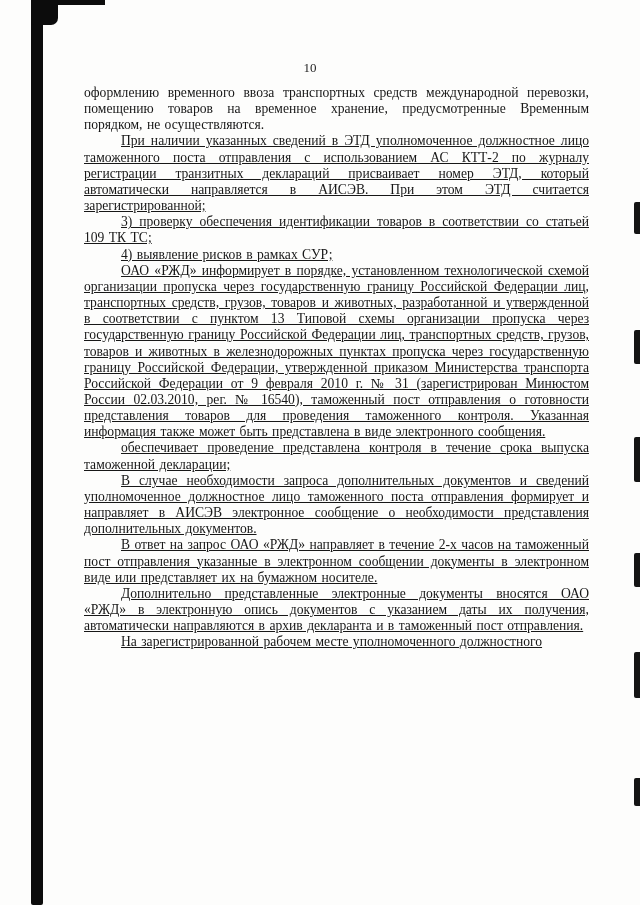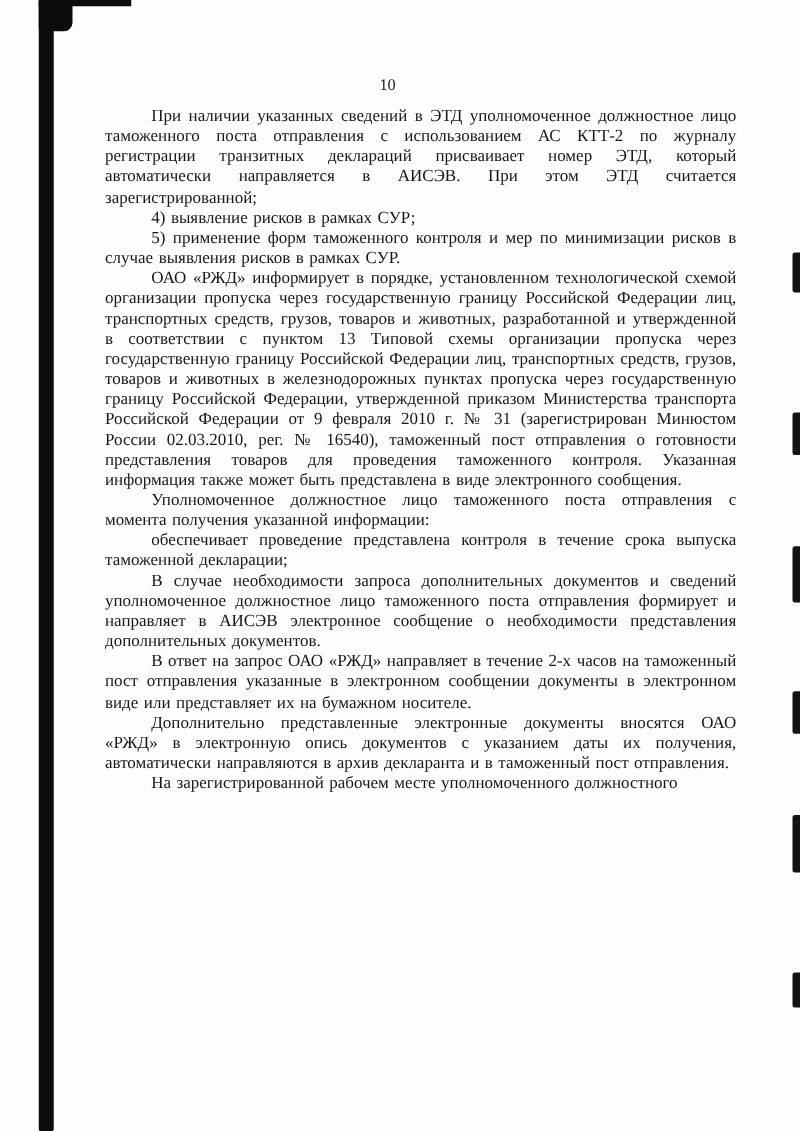--- a/index.html
+++ b/index.html
@@ -43,45 +43,45 @@
     left: 84px;
     top: 85px;
     width: 505px;
     font-size: 13.6px;
     line-height: 16.15px;
     color: #171717;
     text-align: justify;
     word-spacing: 1px;
   }
   .content p { margin: 0; }
-  .content p.indent { text-indent: 37px; }
+  .content p.indent { text-indent: 37px; text-decoration: underline; }
 </style>
 </head>
 <body>
 
 <div class="page">
 
   <div class="artifact bar-left"></div>
   <div class="artifact blob-topleft"></div>
   <div class="artifact top-edge"></div>
   <div class="artifact mark-right mr1"></div>
   <div class="artifact mark-right mr2"></div>
   <div class="artifact mark-right mr3"></div>
   <div class="artifact mark-right mr4"></div>
   <div class="artifact mark-right mr5"></div>
   <div class="artifact mark-right mr6"></div>
 
   <div class="page-number">10</div>
 
   <div class="content">
+      <p class="para">оформлению временного ввоза транспортных средств международной перевозки, помещению товаров на временное хранение, предусмотренные Временным порядком, не осуществляются.</p>
       <p class="para indent">При наличии указанных сведений в ЭТД уполномоченное должностное лицо таможенного поста отправления с использованием АС КТТ-2 по журналу регистрации транзитных деклараций присваивает номер ЭТД, который автоматически направляется в АИСЭВ. При этом ЭТД считается зарегистрированной;</p>
+      <p class="para indent">3) проверку обеспечения идентификации товаров в соответствии со статьей 109 ТК ТС;</p>
       <p class="para indent">4) выявление рисков в рамках СУР;</p>
-      <p class="para indent">5) применение форм таможенного контроля и мер по минимизации рисков в случае выявления рисков в рамках СУР.</p>
       <p class="para indent">ОАО «РЖД» информирует в порядке, установленном технологической схемой организации пропуска через государственную границу Российской Федерации лиц, транспортных средств, грузов, товаров и животных, разработанной и утвержденной в соответствии с пунктом 13 Типовой схемы организации пропуска через государственную границу Российской Федерации лиц, транспортных средств, грузов, товаров и животных в железнодорожных пунктах пропуска через государственную границу Российской Федерации, утвержденной приказом Министерства транспорта Российской Федерации от 9 февраля 2010 г. № 31 (зарегистрирован Минюстом России 02.03.2010, рег. № 16540), таможенный пост отправления о готовности представления товаров для проведения таможенного контроля. Указанная информация также может быть представлена в виде электронного сообщения.</p>
-      <p class="para indent">Уполномоченное должностное лицо таможенного поста отправления с момента получения указанной информации:</p>
       <p class="para indent">обеспечивает проведение представлена контроля в течение срока выпуска таможенной декларации;</p>
       <p class="para indent">В случае необходимости запроса дополнительных документов и сведений уполномоченное должностное лицо таможенного поста отправления формирует и направляет в АИСЭВ электронное сообщение о необходимости представления дополнительных документов.</p>
       <p class="para indent">В ответ на запрос ОАО «РЖД» направляет в течение 2-х часов на таможенный пост отправления указанные в электронном сообщении документы в электронном виде или представляет их на бумажном носителе.</p>
       <p class="para indent">Дополнительно представленные электронные документы вносятся ОАО «РЖД» в электронную опись документов с указанием даты их получения, автоматически направляются в архив декларанта и в таможенный пост отправления.</p>
       <p class="para indent">На зарегистрированной рабочем месте уполномоченного должностного</p>
     </div>
 
 </div>
 
 </body></html>

